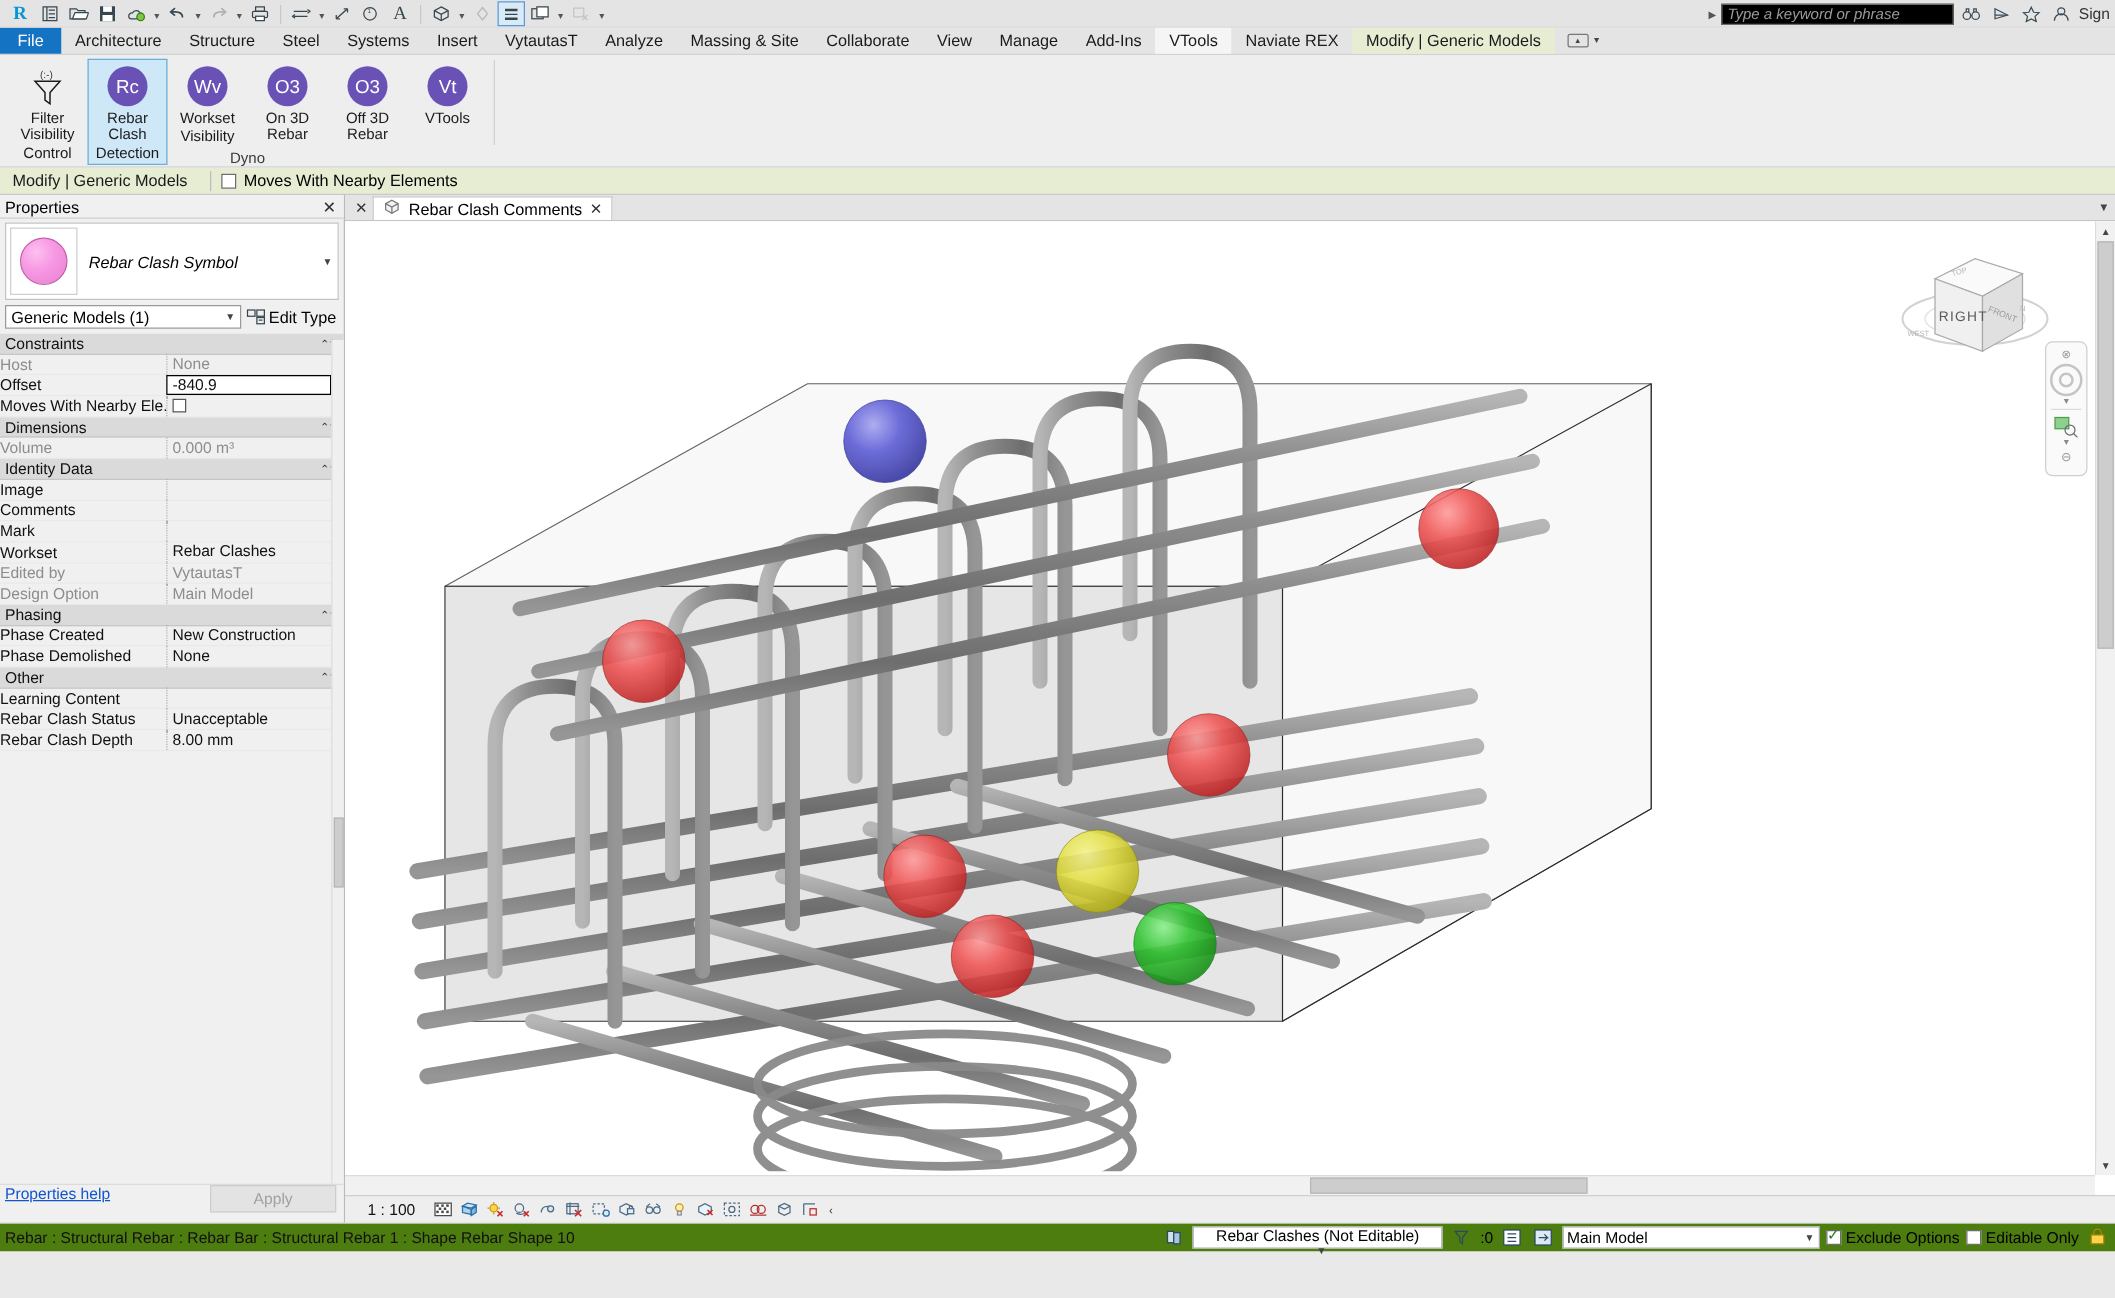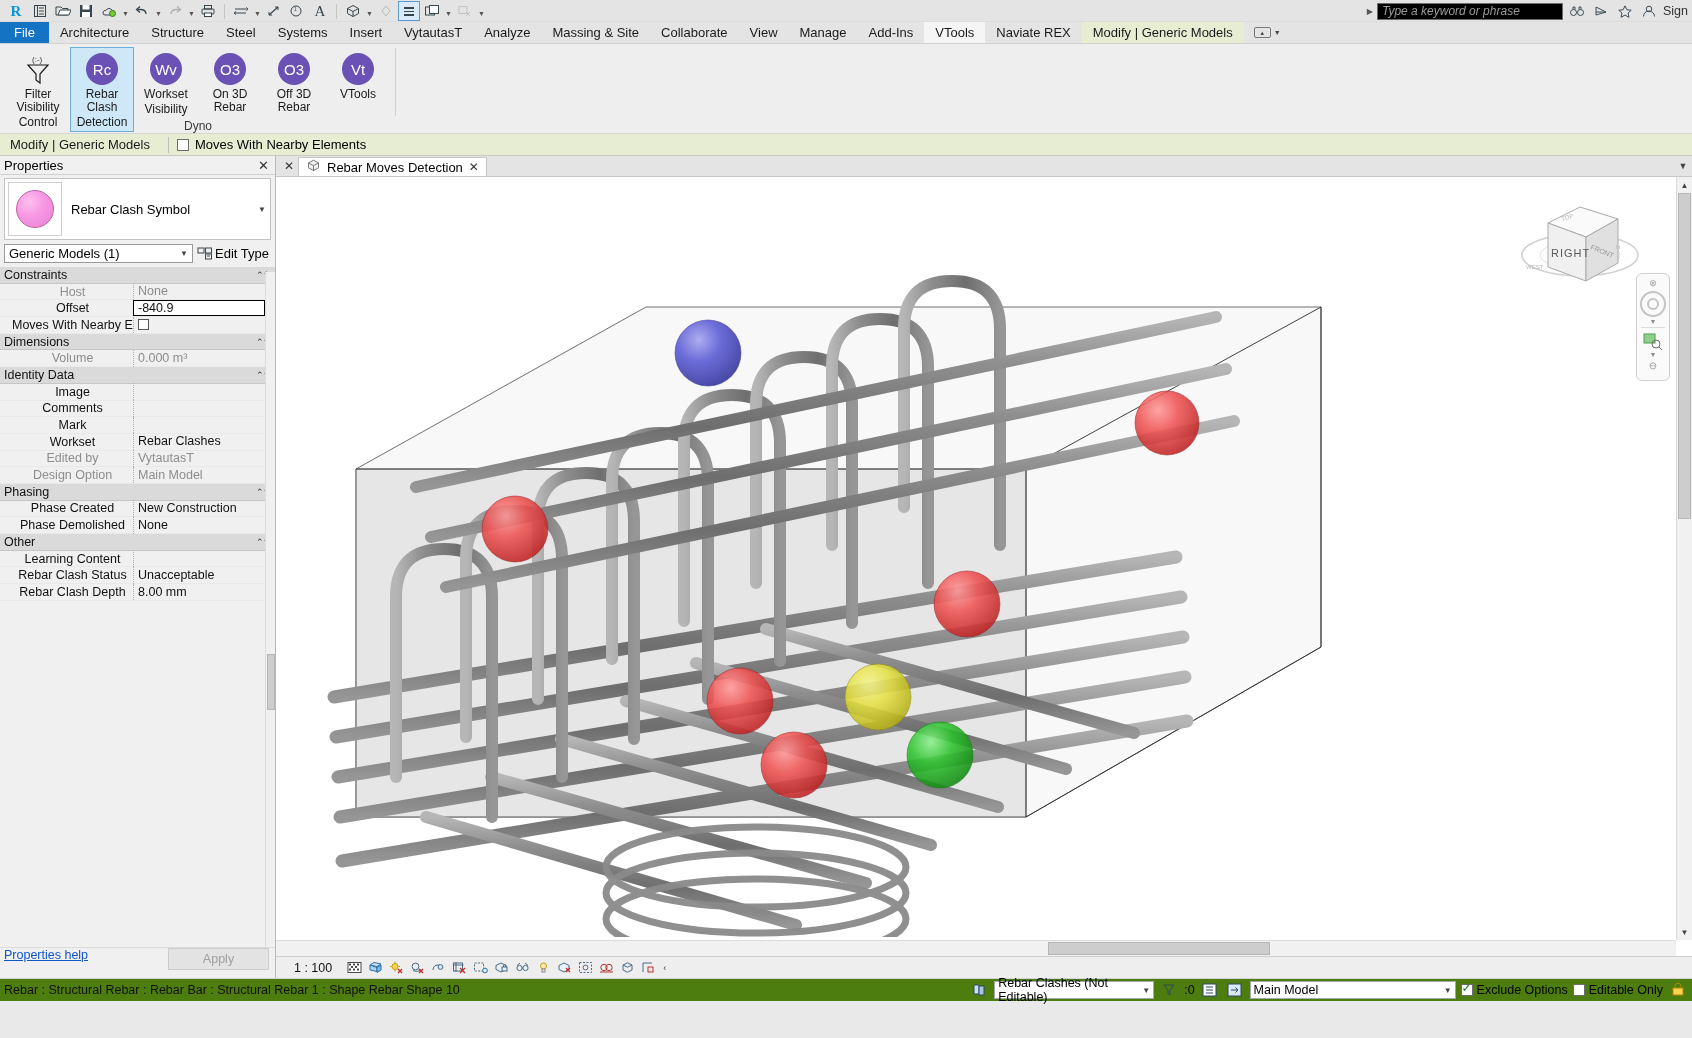--- a/index.html
+++ b/index.html
@@ -118,41 +118,41 @@
   }
   .type-thumb {
     width: 54px; height: 54px; margin: 3px; border: 1px solid #cfcfcf; background: #fff;
     display: flex; align-items: center; justify-content: center;
   }
   .pink-ball {
     width: 38px; height: 38px; border-radius: 50%;
     background: radial-gradient(circle at 34% 30%, #ffc0ef 0%, #f79ae4 40%, #e87fd0 100%);
     border: 1px solid #c060a8;
   }
-  .type-name { flex: 1; font-size: 13px; padding-left: 6px; }
+  .type-name { flex: 1; font-size: 13px; padding-left: 6px; font-style: italic; }
   .type-caret { width: 16px; text-align: center; color: #444; font-size: 8px; }
 
   .cat-row { display: flex; align-items: center; gap: 4px; padding: 0 4px; height: 22px; }
   .cat-sel {
     flex: 1; height: 19px; background: #fff; border: 1px solid #9a9a9a;
     display: flex; align-items: center; justify-content: space-between;
     padding: 0 4px; font-size: 13px;
   }
   .cat-sel .car { font-size: 8px; color: #444; }
   .edit-type { display: flex; align-items: center; gap: 2px; font-size: 13px; padding-right: 2px;}
   .et-icon { width: 16px; height: 14px; position: relative; }
 
   .ptable { margin-top: 3px; font-size: 12.5px; position: relative; }
   .prow { display: flex; height: 16.7px; align-items: center; border-bottom: 1px solid #e9e9e9; }
   .prow.group {
     background: #dadada; font-weight: normal; padding-left: 4px; color: #111;
     justify-content: space-between; padding-right: 6px; border-bottom: 1px solid #c6c6c6;
   }
   .grp-chev { font-size: 9px; color: #333; letter-spacing:-1px;}
-  .pname { width: 133px; padding-left: 12px; color: #111; white-space: nowrap; overflow: hidden; text-align: center; }
+  .pname { width: 133px; padding-left: 0; color: #111; white-space: nowrap; overflow: hidden; }
   .pname.dim { color: #8d8d8d; }
   .pval {
     flex: 1; padding-left: 4px; color: #111; border-left: 1px dotted #b0b0b0;
     height: 16.7px; line-height: 16.7px; white-space: nowrap; overflow: hidden;
   }
   .pval.dim { color: #8d8d8d; }
   .pval.editing {
     border: 1px solid #000; background: #fff; height: 16px; line-height: 14px;
     margin-right: 10px;
   }
@@ -621,21 +621,21 @@
 
       <div class="view-tabs">
         <div class="vt-close-all">✕</div>
         <div class="vtab">
           <span class="vtab-icon">
             <svg width="15" height="13" viewBox="0 0 15 13">
                 <path d="M7.5 1.2l5 2.7v4.9l-5 2.8-5-2.8V3.9z" fill="#f2f2f2" stroke="#777"></path>
                 <path d="M2.5 3.9l5 2.8 5-2.8M7.5 6.7v5" fill="none" stroke="#777"></path>
               </svg>
           </span>
-          <span>Rebar Moves Detection</span>
+          <span>Rebar Clash Comments</span>
           <span class="vtab-x">✕</span>
         </div>
         <div class="tabs-spacer"></div>
         <div class="tabs-caret">▼</div>
       </div>
 
       <div class="canvas-wrap">
         <svg class="scene" width="1400" height="760" viewBox="0 0 1400 760">
           <defs>
             <linearGradient id="barG" x1="0" y1="0" x2="0" y2="1">
@@ -909,21 +909,21 @@
 
   <div class="statusbar">
     <span class="sb-text">Rebar : Structural Rebar : Rebar Bar : Structural Rebar 1 : Shape Rebar Shape 10</span>
     <div class="sb-group">
       <span class="sb-icon">
         <svg width="18" height="16" viewBox="0 0 18 16">
             <path d="M4 3h5v9H4z" fill="#cfe0ee" stroke="#2c4a63"></path>
             <path d="M9 4h5v9H9z" fill="#a8c6de" stroke="#2c4a63"></path>
           </svg>
       </span>
-      <div class="sb-sel" style="width:160px;">
+      <div class="sb-sel" style="width:200px;flex-direction:column;">
         <span>Rebar Clashes (Not Editable)</span>
         <span class="car">▼</span>
       </div>
       <span class="sb-icon">
         <svg width="16" height="16" viewBox="0 0 16 16">
             <path d="M3 3h10l-4 5v5l-2-1.5V8z" fill="none" stroke="#2c4a63"></path>
           </svg>
       </span>
       <span style="font-size:12.5px;">:0</span>
       <span class="sb-icon">

